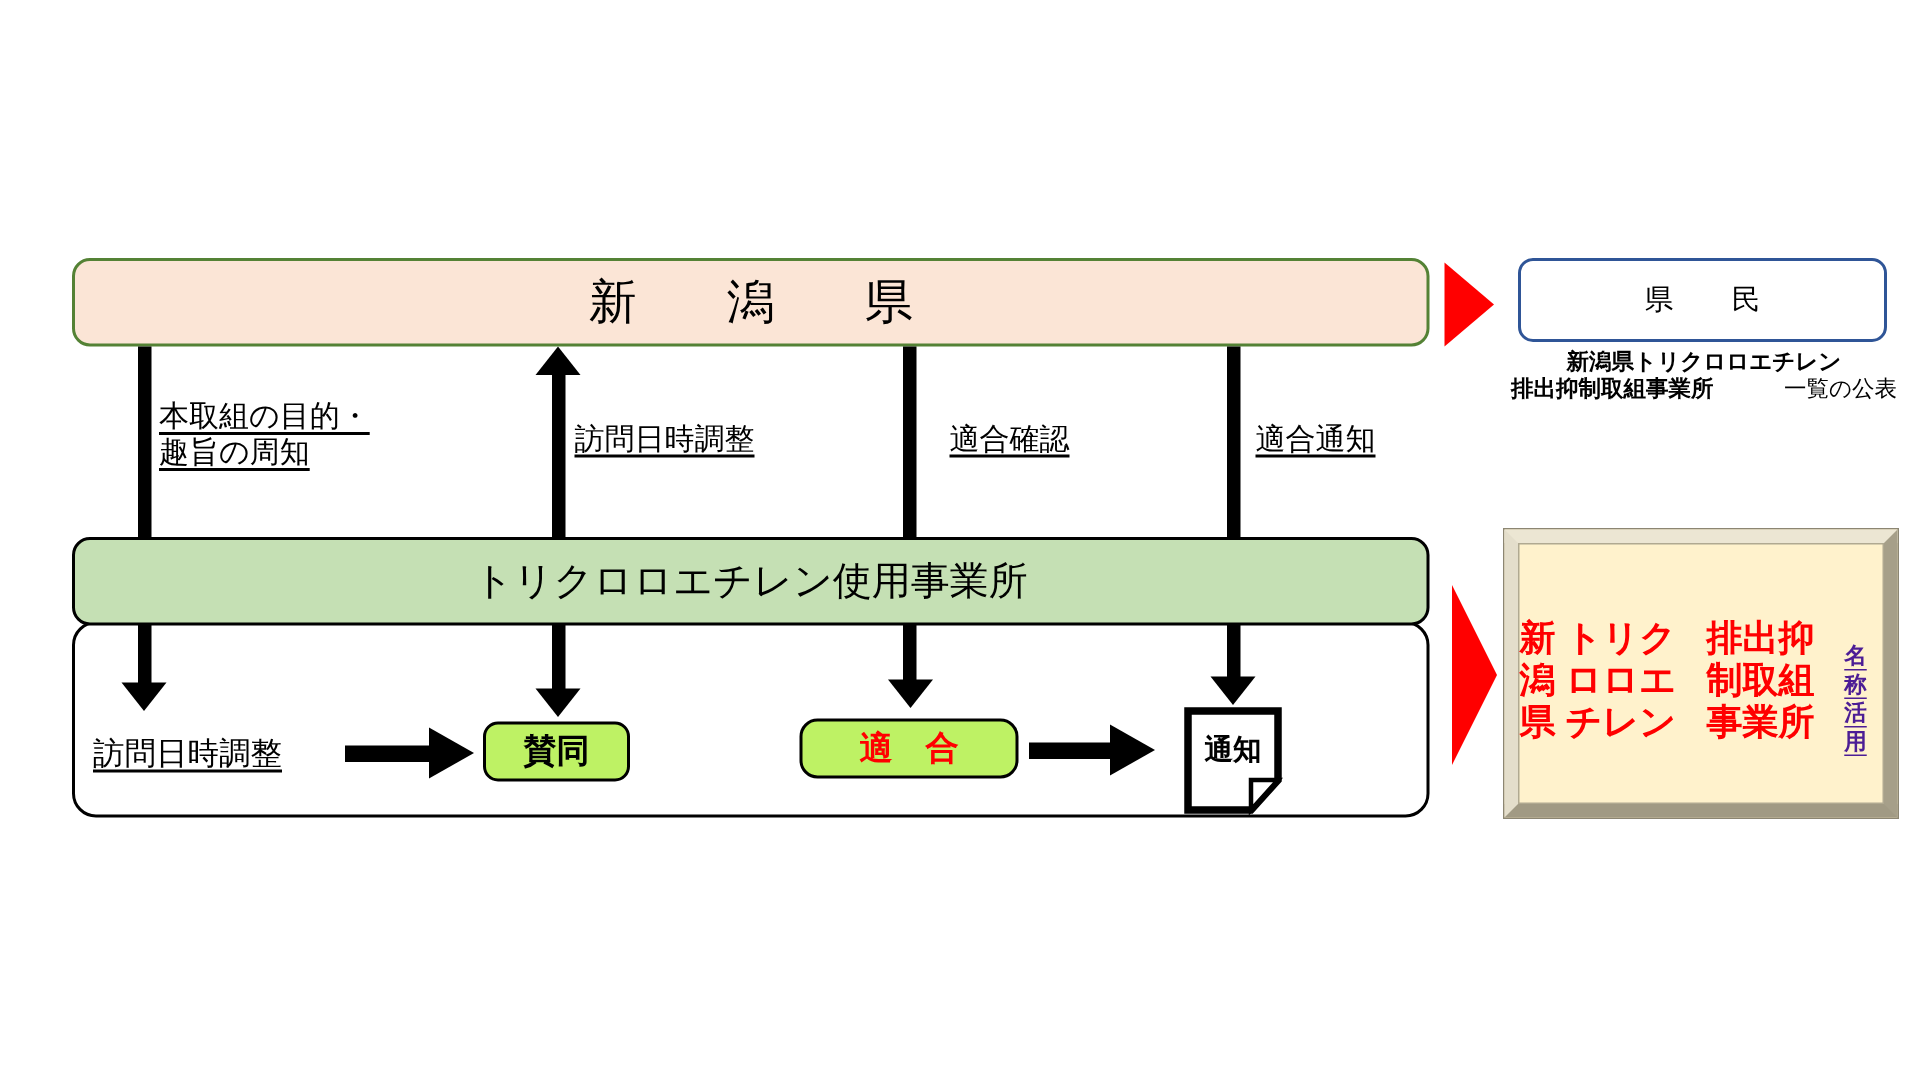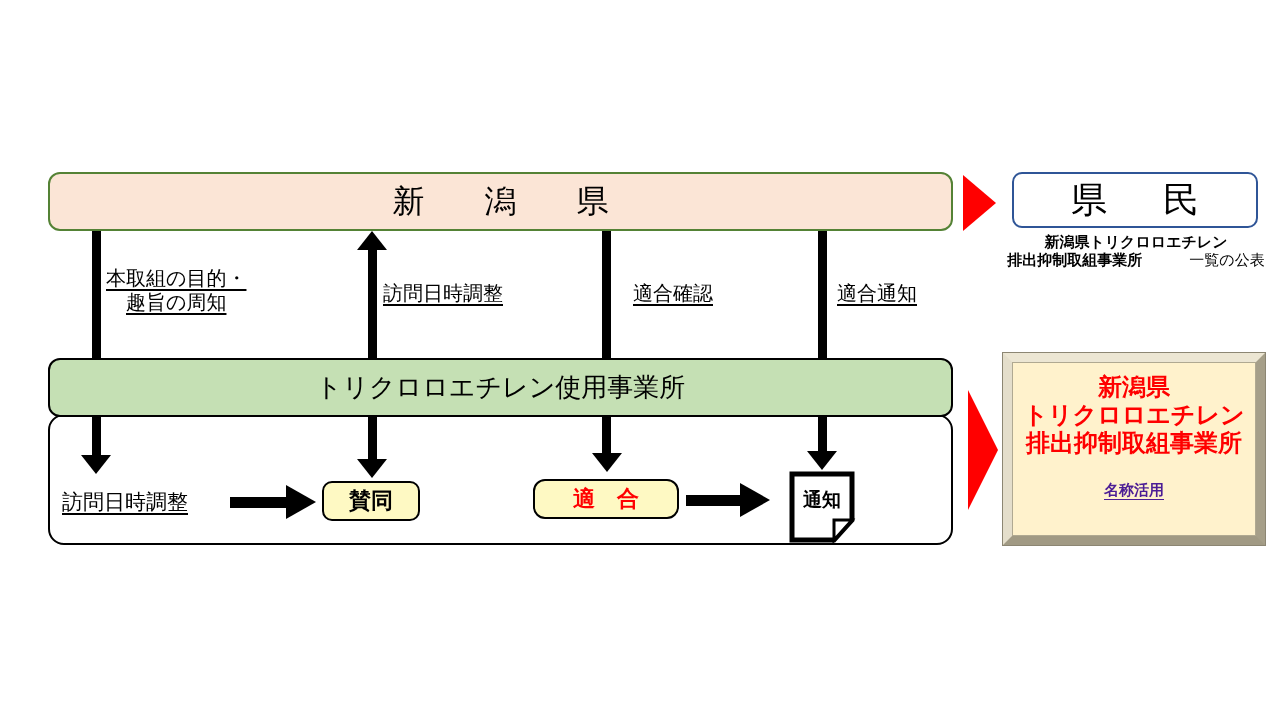--- a/index.html
+++ b/index.html
@@ -1,34 +1,34 @@
 <!DOCTYPE html>
 <html><head>
 <meta charset="utf-8">
 <style>
   html,body{margin:0;padding:0;background:#fff;}
   #canvas{
     position:relative;width:1280px;height:720px;background:#ffffff;
     font-family:"Liberation Sans","DejaVu Sans",sans-serif;color:#000;overflow:hidden;
   }
-  .abs{position:absolute;text-align:center;}
+  .abs{position:absolute;}
 
   
   .pref-bar{
     left:48px;top:172px;width:901px;height:55px;
     background:#FBE5D6;border:2px solid #548235;border-radius:12px;
     display:flex;align-items:center;justify-content:center;
     font-size:32px;letter-spacing:14px;text-indent:14px;
   }
   
   .citizens-box{
     left:1012px;top:172px;width:242px;height:52px;
     background:#fff;border:2px solid #2F5597;border-radius:10px;
     display:flex;align-items:center;justify-content:center;
-    font-size:36px;letter-spacing:10px;text-indent:10px;
+    font-size:19px;letter-spacing:10px;text-indent:10px;
   }
   .citizens-caption{
     left:1000px;top:233px;width:272px;text-align:center;
     font-size:15px;line-height:18px;font-weight:bold;
   }
   .citizens-caption .u{text-underline-offset:3px;}
   .citizens-caption .norm{font-weight:normal;margin-left:47px;}
 
   
   .facility-bar{
@@ -56,39 +56,39 @@
   .red-tri-small{width:0;height:0;border-top:28px solid transparent;border-bottom:28px solid transparent;border-left:33px solid #FF0000;}
   .red-tri-tall{width:0;height:0;border-top:60px solid transparent;border-bottom:60px solid transparent;border-left:30px solid #FF0000;}
 
   
   .flow-label{font-size:20px;line-height:24px;z-index:5;}
   .flow-label .ln{display:block;text-decoration:underline;text-underline-offset:4px;}
 
   
   .agree-label{left:62px;top:488px;font-size:21px;text-decoration:underline;text-underline-offset:4px;z-index:5;}
   .small-box{
-    background:#fef9c3;border:2px solid #000;border-radius:10px;
+    background:#bef264;border:2px solid #000;border-radius:10px;
     display:flex;align-items:center;justify-content:center;z-index:5;
   }
   .agree-box{left:322px;top:481px;width:94px;height:36px;font-size:22px;font-weight:600;}
   .conform-box{left:533px;top:479px;width:142px;height:36px;font-size:22px;font-weight:bold;color:#FF0000;border-radius:12px;}
   .doc-wrap{left:788px;top:470px;width:68px;height:74px;z-index:5;}
   .doc-label{left:792px;top:487px;width:60px;text-align:center;font-size:19px;font-weight:600;z-index:6;}
 
   
   .plaque{
     left:1003px;top:353px;width:244px;height:174px;
     background:#FFF2CC;
     border:9px solid;
     border-color:#ECE6D3 #A69F89 #A19A84 #E4DECB;
     box-shadow:0 0 0 1px #8C8673;
   }
   .plaque-inner{
     position:absolute;inset:0;border:1px solid #B0A991;
-    display:flex;flex-direction:column;align-items:center;padding-top:10px;box-sizing:border-box;
+    display:flex;flex-direction:row;align-items:center;padding-top:10px;box-sizing:border-box;
   }
   .plaque-line{font-size:24px;line-height:28px;font-weight:bold;color:#FF0000;}
   .plaque-footer{margin-top:24px;font-size:15px;font-weight:600;color:#4c1d95;text-decoration:underline;text-underline-offset:4px;}
 </style>
 </head>
 <body>
 
 <div id="canvas">
 
   <div class="abs pref-bar">

